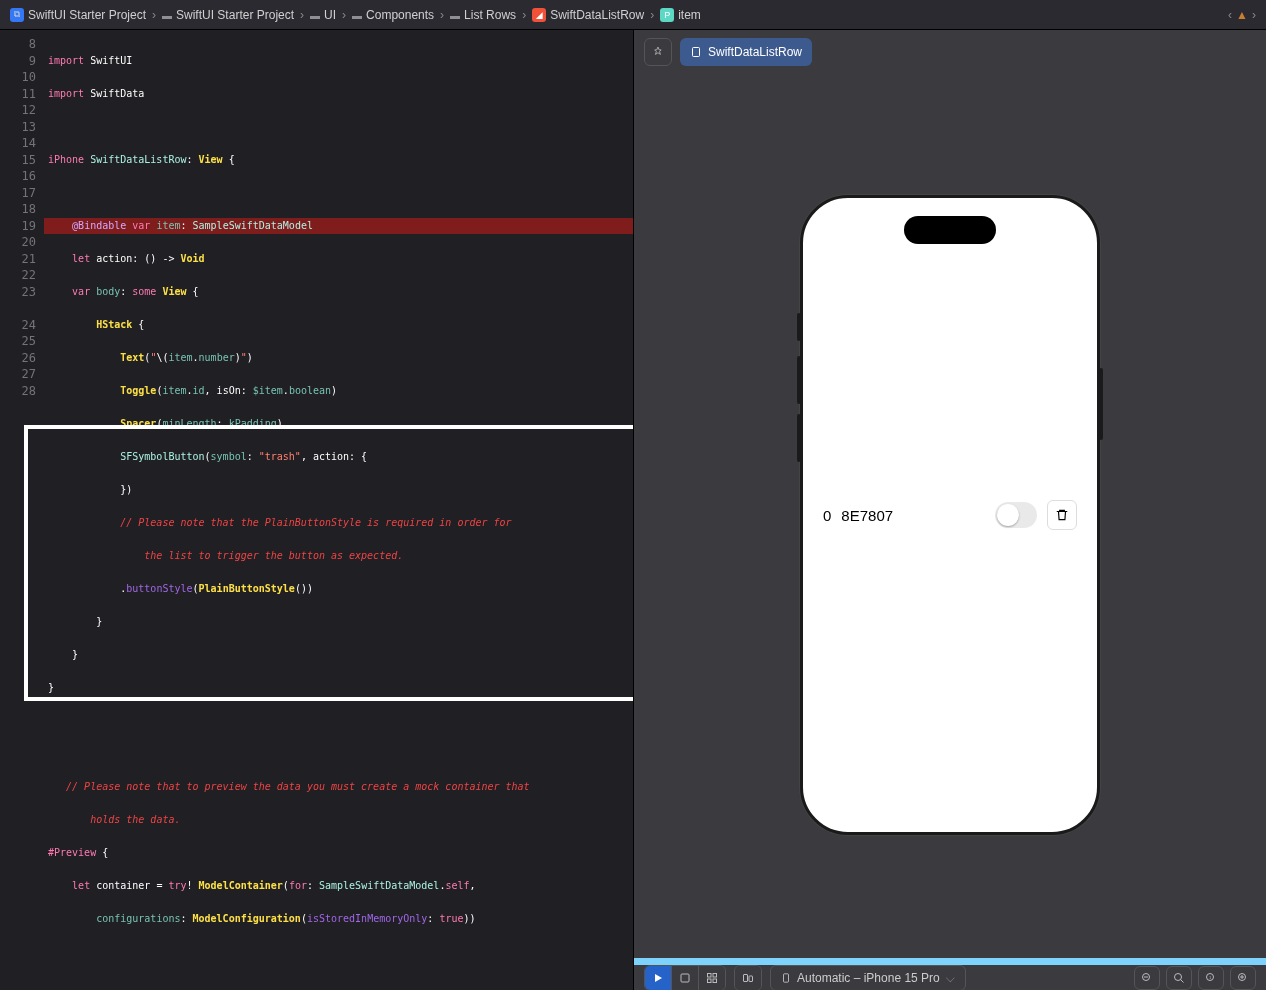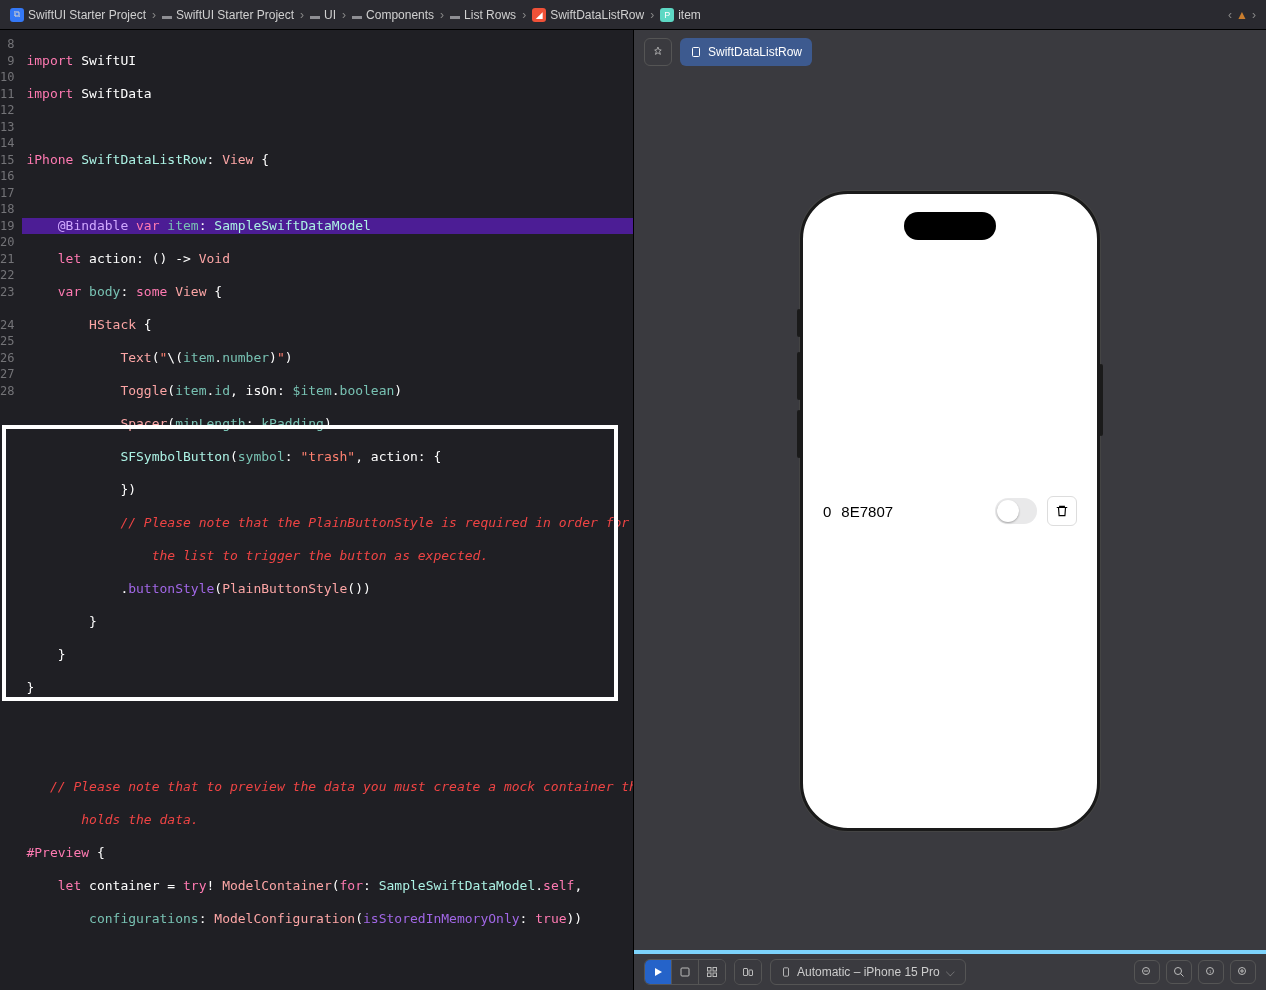--- a/index.html
+++ b/index.html
@@ -15,27 +15,27 @@
 .crumbs .param-icon { width:14px; height:14px; background:#5dd8c4; border-radius:3px; display:flex; align-items:center; justify-content:center; font-size:9px; color:#fff; }
 .crumbs .right { margin-left:auto; display:flex; gap:4px; }
 .crumbs .right .nav { color:#888; cursor:pointer; }
 .crumbs .right .warn { color:#c97d2e; }
 
 
 .main { display:flex; height:calc(100vh - 30px); }
 .editor { width:50%; display:flex; background:#1f1f24; overflow:hidden; }
 .gutter { width:44px; text-align:right; padding:6px 8px 6px 0; color:#747478; font-size:12px; user-select:none; background:#1f1f24; }
 .gutter div { height:16.5px; line-height:16.5px; }
-.code { flex:1; padding:6px 0; font-size:13px; line-height:16.5px; white-space:pre; position:relative; }
+.code { flex:1; padding:6px 0; font-size:10px; line-height:16.5px; white-space:pre; position:relative; }
 .line { height:16.5px; padding-left:4px; }
-.line.hl { background:#4c1d95; }
+.line.hl { background:#7f1d1d; }
 
 
 .kw-pink { color:#ff7ab2; }
-.type { color:#fca5a5; }
+.type { color:#fde047;font-weight:bold; }
 .type-green { color:#acf2e4; }
 .func { color:#a167e6; }
 .str { color:#ff8170; }
 .cmt { color:#ef4444;font-style:italic; }
 .prop { color:#78c2b3; }
 .white { color:#ffffff; }
 .attr { color:#d0a8ff; }
 
 
 .box-overlay { position:absolute; border:4px solid #fff; pointer-events:none; top:395px; left:-20px; width:616px; height:276px; }
@@ -59,21 +59,21 @@
 
 .phone-content { position:absolute; inset:10px; border-radius:40px; overflow:hidden; display:flex; align-items:center; }
 .list-row { width:100%; display:flex; align-items:center; padding:0 10px; gap:10px; font-family:-apple-system,sans-serif; font-size:15px; color:#000; }
 .list-row .txt { flex:0 0 auto; }
 .list-row .spacer { flex:1; }
 .toggle { width:42px; height:26px; background:#e9e9ea; border-radius:13px; position:relative; }
 .toggle .knob { position:absolute; left:2px; top:2px; width:22px; height:22px; background:#fff; border-radius:50%; box-shadow:0 1px 2px rgba(0,0,0,.3); }
 .trash-btn { width:30px; height:30px; border:1px solid #ddd; border-radius:6px; display:flex; align-items:center; justify-content:center; color:#000; }
 
 
-.preview-bottom { height:40px; border-top:4px solid #7dd3fc; display:flex; align-items:center; padding:0 10px; gap:8px; font-family:-apple-system,sans-serif; font-size:12px; color:#ccc; }
+.preview-bottom { height:32px; border-top:7px solid #7dd3fc; display:flex; align-items:center; padding:0 10px; gap:8px; font-family:-apple-system,sans-serif; font-size:12px; color:#ccc; }
 .tb-group { display:flex; gap:0; border:1px solid #555; border-radius:6px; overflow:hidden; }
 .tb-btn { width:26px; height:24px; display:flex; align-items:center; justify-content:center; color:#bbb; background:#3a3a3f; }
 .tb-btn.active { background:#2563c9; color:#fff; }
 .tb-sep { width:1px; background:#555; }
 .device-sel { height:26px; padding:0 10px; border:1px solid #555; border-radius:6px; display:flex; align-items:center; gap:6px; }
 .preview-bottom .right { margin-left:auto; display:flex; gap:6px; }
 
 svg { display:block; }
 </style>
 </head>

